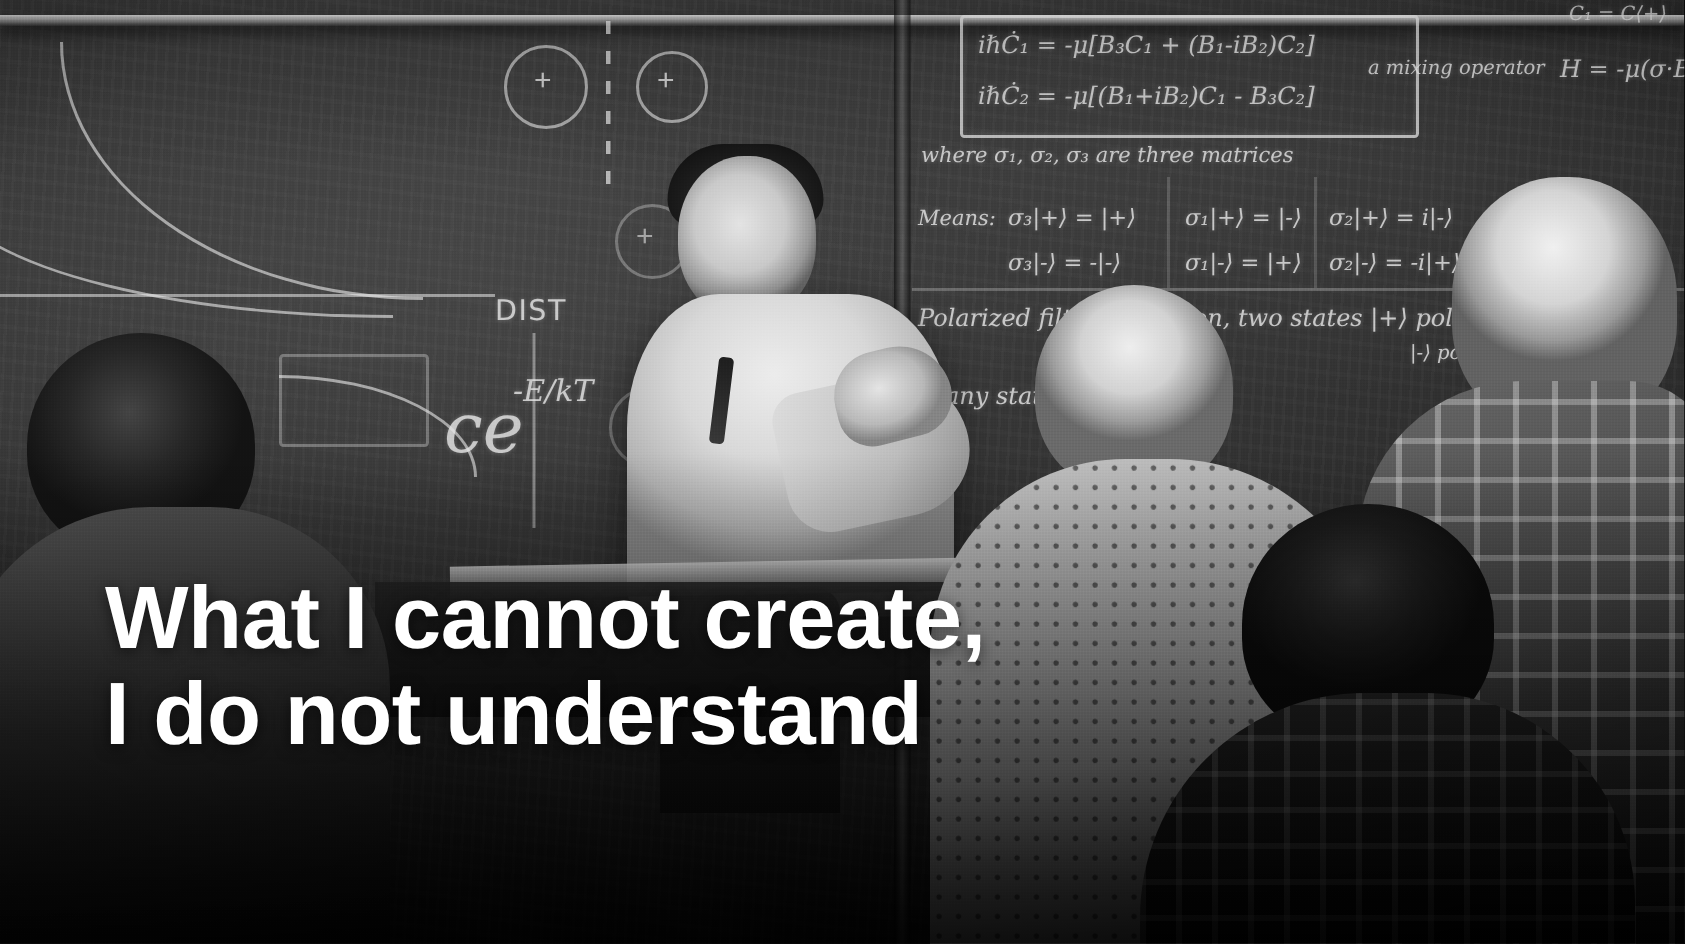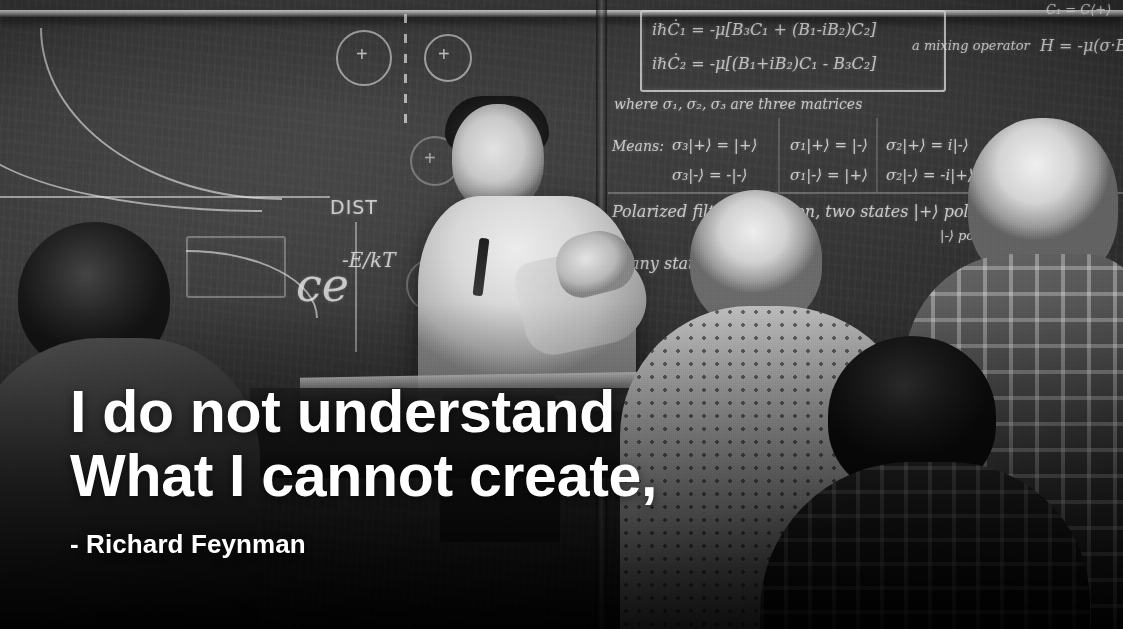--- a/index.html
+++ b/index.html
@@ -222,18 +222,17 @@
   <div id="s-mid-head"></div>
   <div id="s-mid-body"></div>
 
   <div id="s-front-head"></div>
   <div id="s-front-body"></div>
 
   <div class="layer" id="vignette"></div>
   <div class="layer" id="filmgrain"></div>
 
   <div id="quote">
+    <div class="qline">What I cannot create,</div>
     <div class="qline">I do not understand</div>
-    <div class="qline">What I cannot create,</div>
-    <div id="attribution">- Richard Feynman</div>
   </div>
 
 </div>
 
 </body></html>

